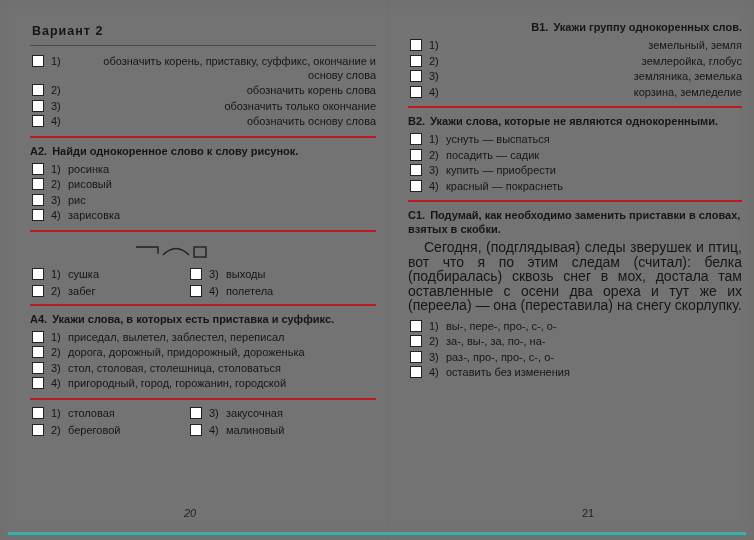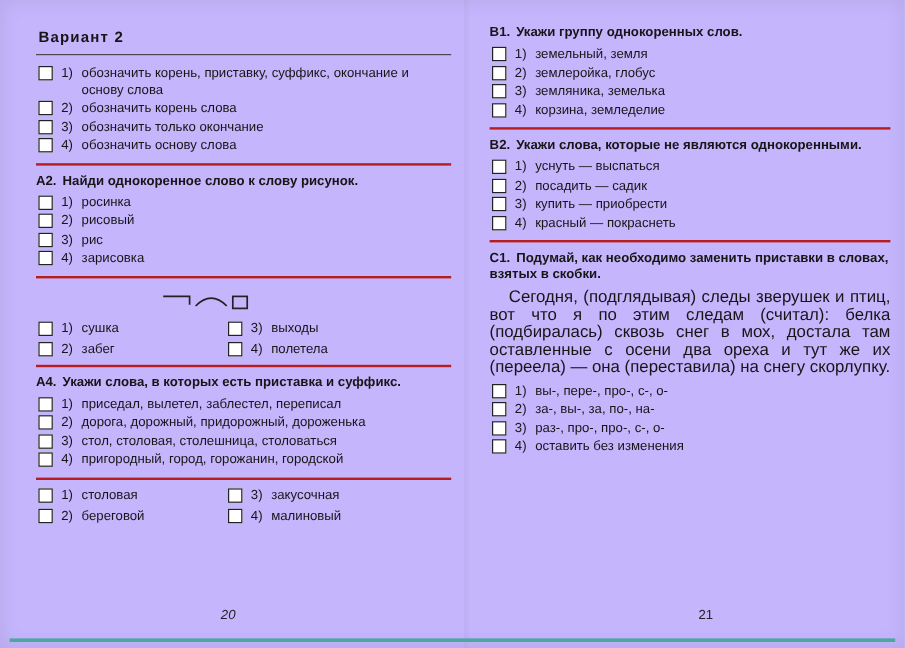--- a/index.html
+++ b/index.html
@@ -1,32 +1,32 @@
 <!DOCTYPE html>
 <html><head>
 <meta charset="utf-8">
 <style>
   html,body{margin:0;padding:0;}
   body{
     width:754px;height:540px;position:relative;overflow:hidden;
     background:#e9e9e4;
     font-family:"Liberation Sans",sans-serif;color:#161616;
   }
-  .sheet{position:absolute;inset:0;background:#c4b5fd;box-shadow:inset 0 0 16px rgba(70,70,60,.12);overflow:hidden;}
+  .sheet{position:absolute;inset:0;background:#737373;box-shadow:inset 0 0 16px rgba(70,70,60,.12);overflow:hidden;}
   .gutter{position:absolute;left:387px;top:0;bottom:0;width:5px;
     background:linear-gradient(to right,rgba(90,90,80,.07),rgba(90,90,80,0));}
   .col{position:absolute;}
   .col-left{left:30px;top:22px;width:346px;}
   .col-right{left:408px;top:20px;width:334px;}
   .variant-header{
     font-size:12.5px;font-weight:bold;letter-spacing:1px;
     padding:2px 0 7px 2px;border-bottom:1px solid #4a4a4a;
   }
   .qblock{border-top:2px solid #b91c1c;padding:6px 0 6px;}
-  .qblock.first{border-top:none;}
+  .qblock.first{border-top:none;text-align:right;}
   .col-right .qblock.first{padding-top:0;}
   .stem{font-weight:bold;font-size:11px;line-height:14px;margin-bottom:4px;}
   .qnum{margin-right:5px;}
   .opt{display:flex;align-items:flex-start;font-size:11px;line-height:14px;}
   .opts.list .opt{margin:1.5px 0;}
   .checkbox{flex:0 0 auto;width:10px;height:10px;border:1.3px solid #222;background:#fff;margin:1px 7px 0 2px;}
   .optbody{position:relative;padding-left:17px;flex:1;}
   .optnum{position:absolute;left:0;top:0;}
   .opts.two-col{display:grid;grid-template-columns:158px 1fr;grid-auto-flow:column;grid-template-rows:repeat(2,auto);row-gap:3px;}
   .scheme{margin:3px 0 6px 104px;height:20px;}

